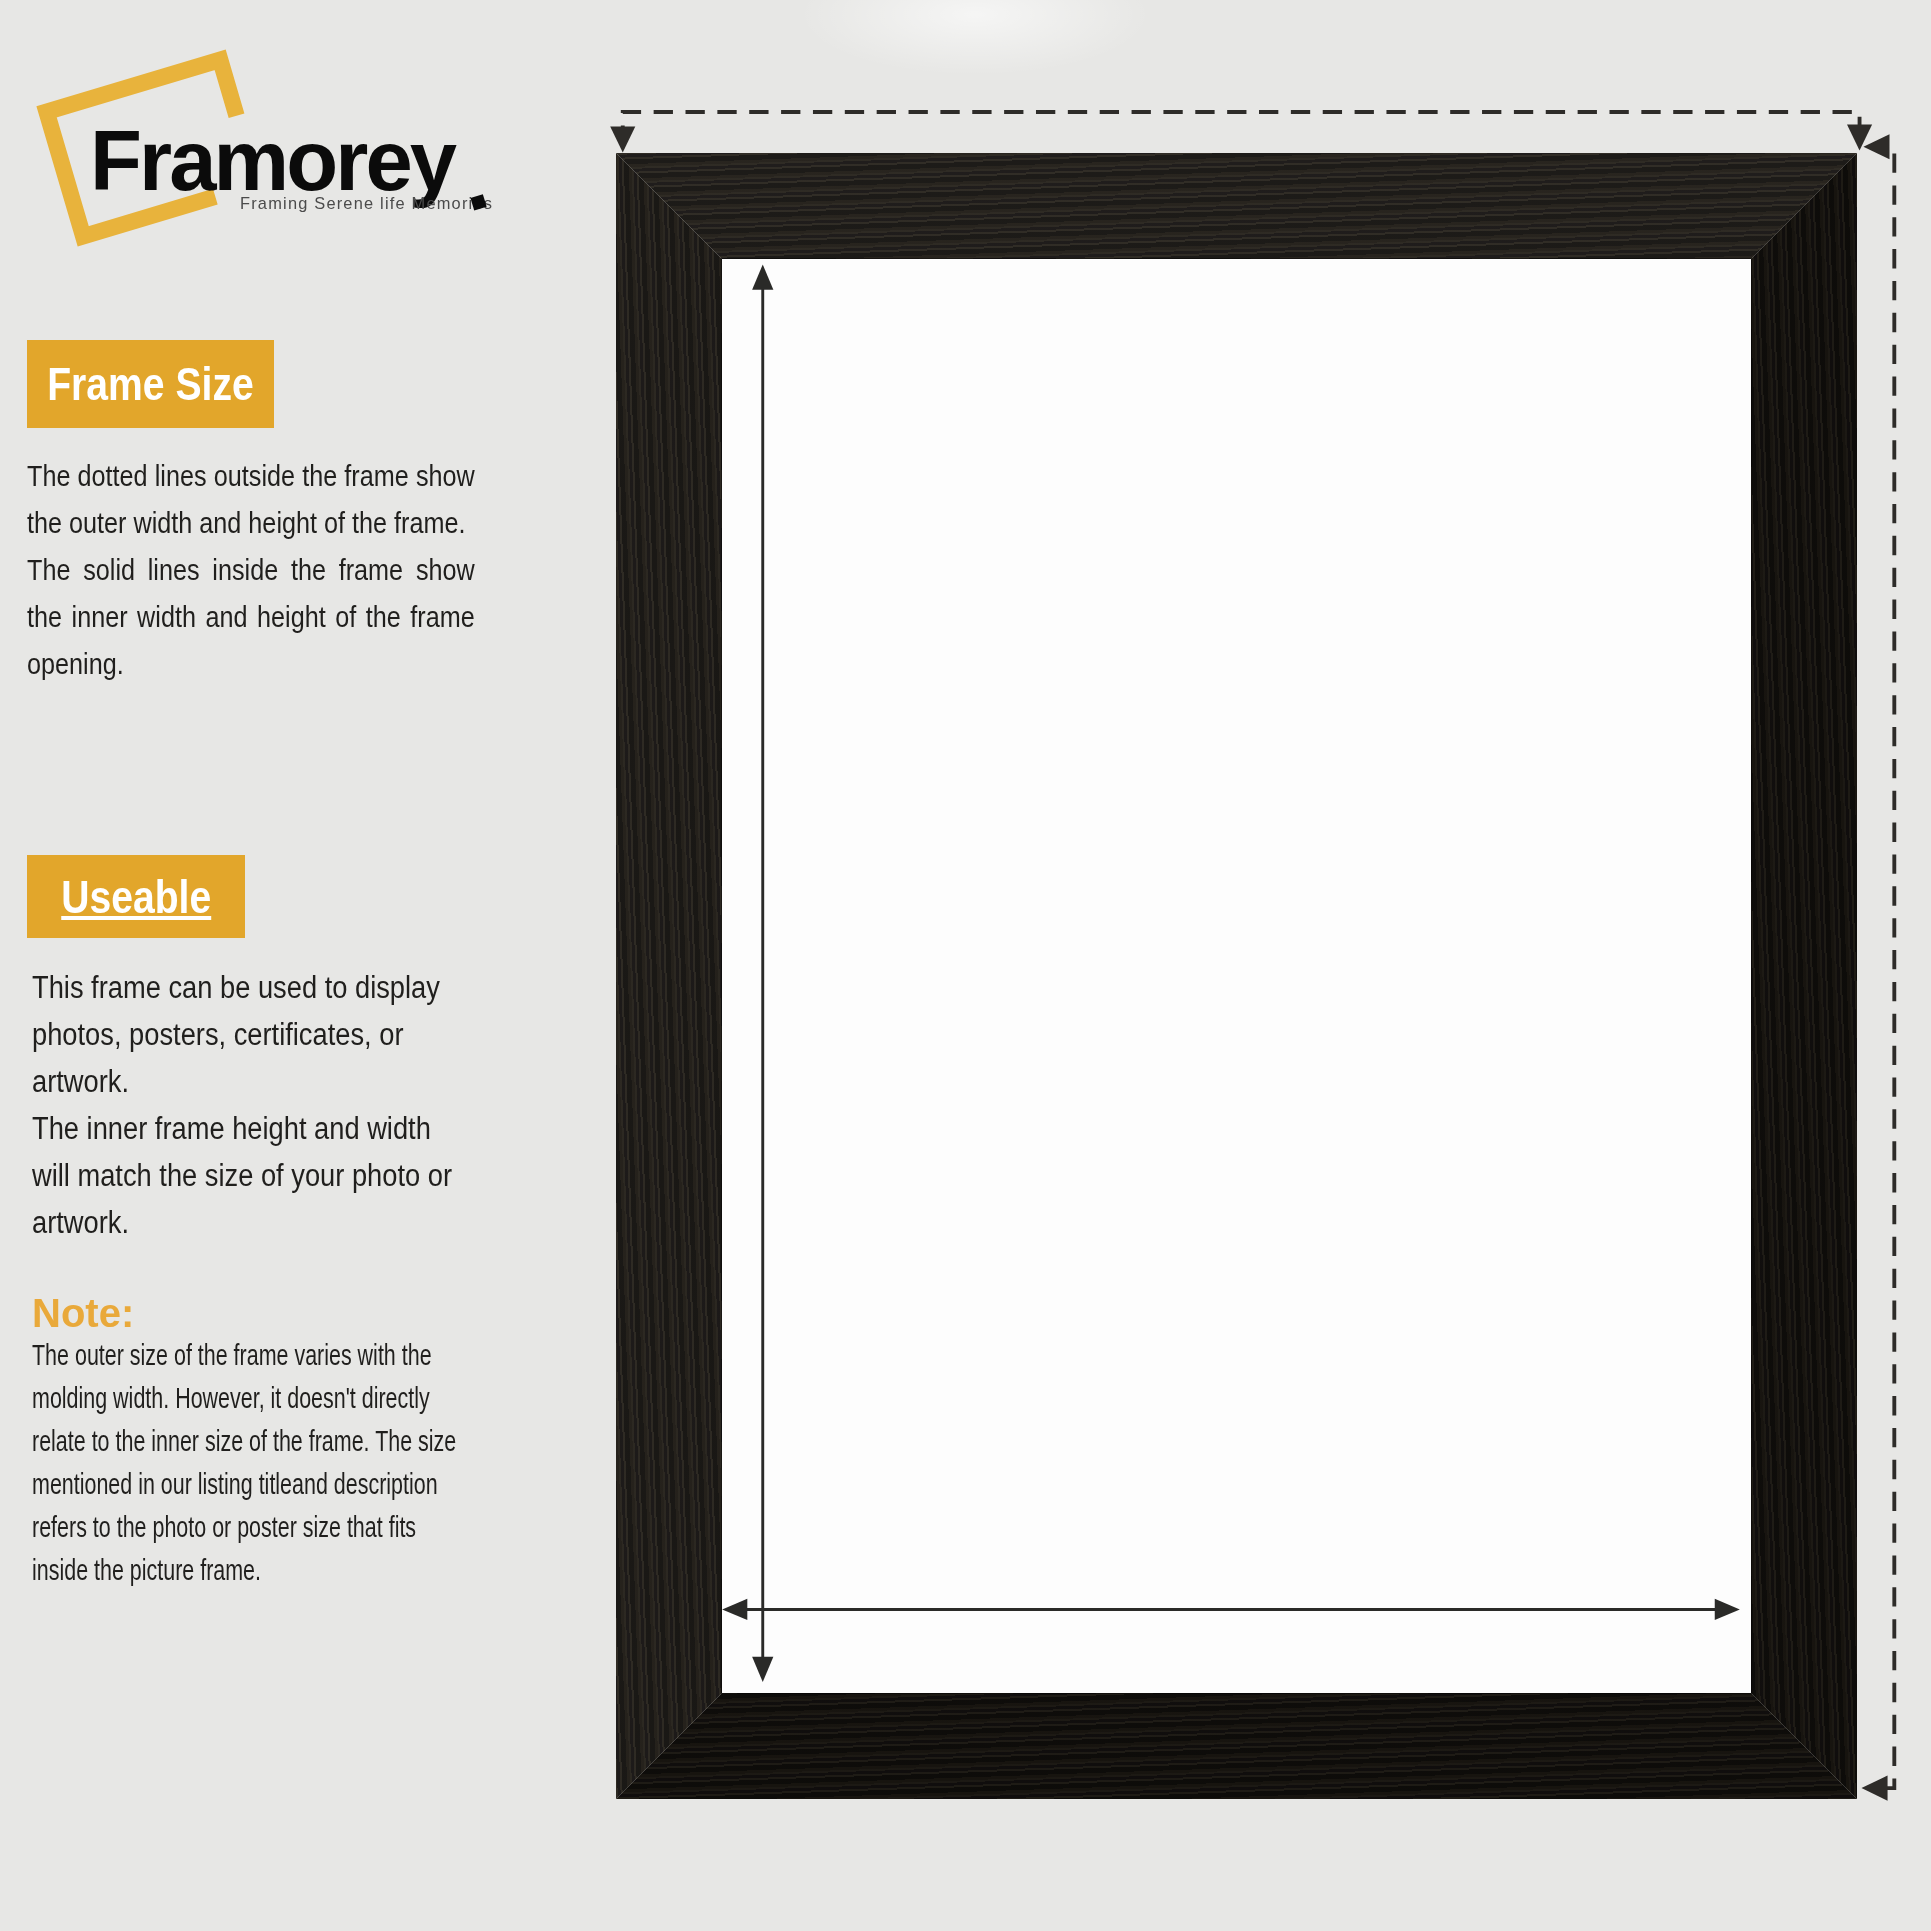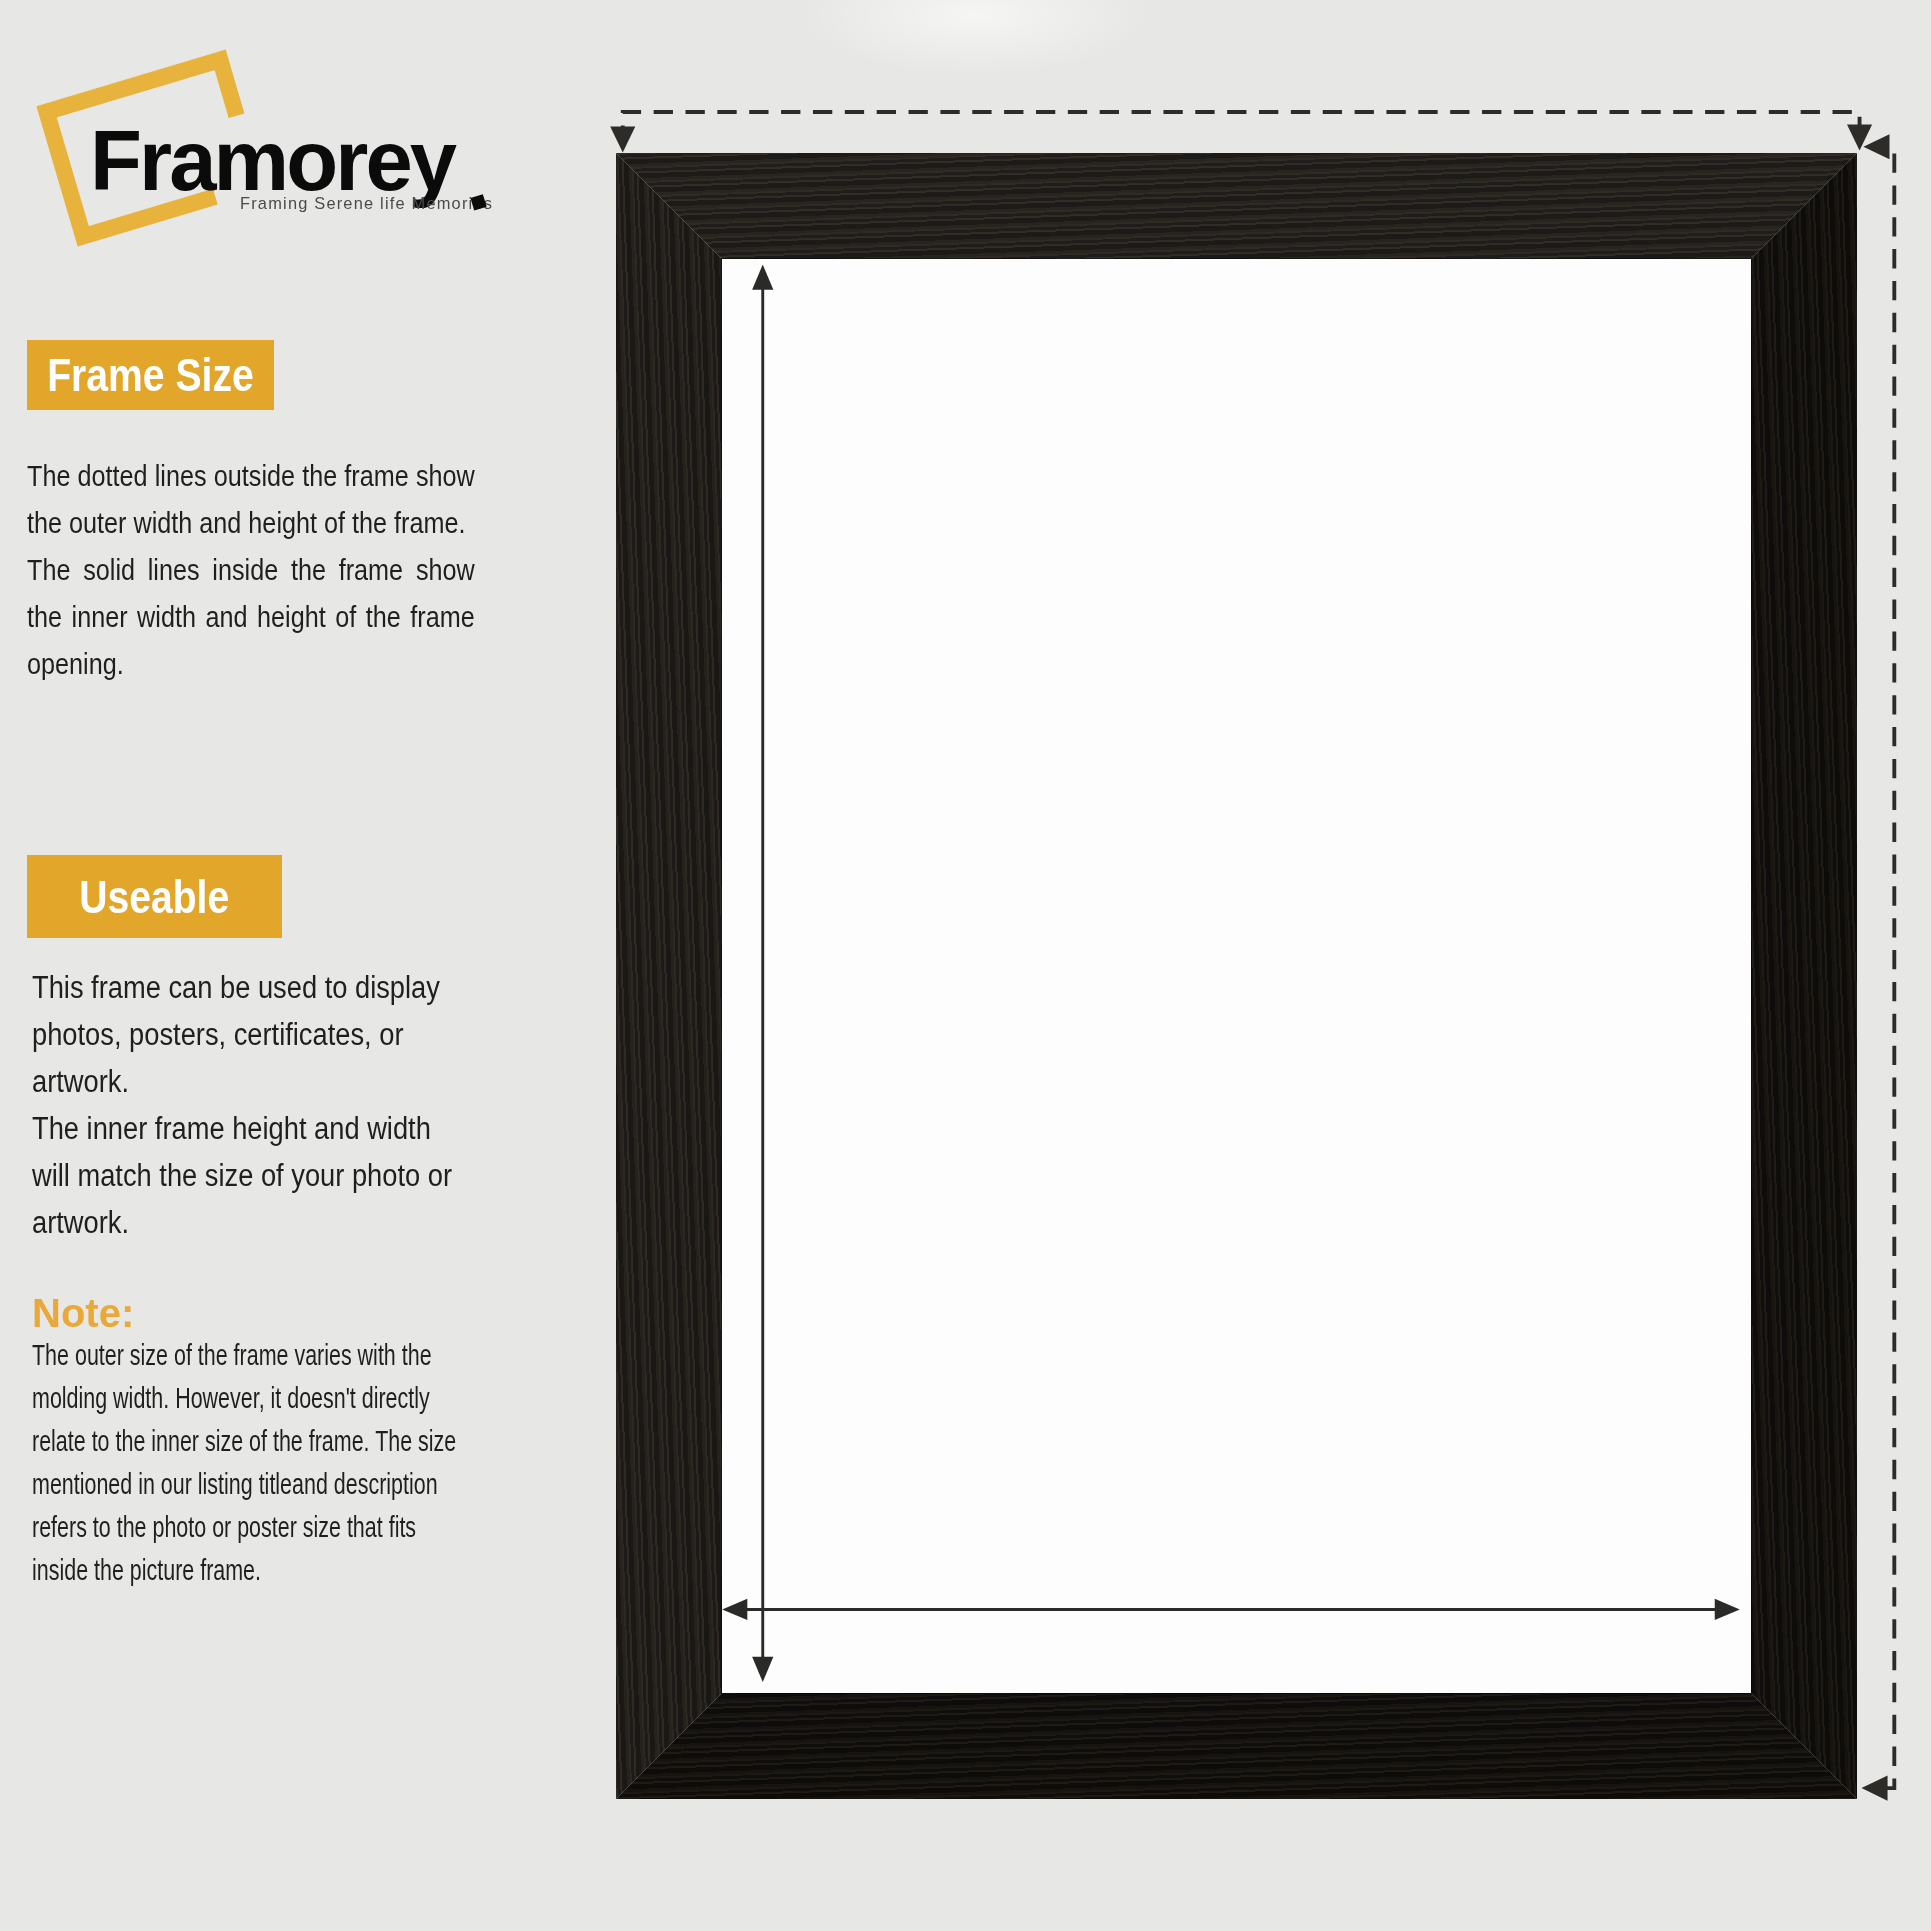--- a/index.html
+++ b/index.html
@@ -20,22 +20,22 @@
   }
   .logo-dot{
     position:absolute;left:472px;top:196px;width:12.6px;height:12.6px;
     background:#0b0b0b;transform:rotate(-17deg);
   }
   
   .badge{
     position:absolute;display:flex;align-items:center;justify-content:center;
     background:#e2a62b;color:#ffffff;font-weight:bold;
   }
-  .badge-frame-size{left:27px;top:340px;width:247px;height:70px;}
-  .badge-useable{left:27px;top:855px;width:255px;height:83px;}
+  .badge-frame-size{left:27px;top:340px;width:247px;height:88px;}
+  .badge-useable{left:27px;top:855px;width:218px;height:83px;text-decoration:underline;}
   .badge span{font-size:46px;transform:scaleX(.85);white-space:nowrap;}
   .textblock{position:absolute;color:#201f1d;transform-origin:0 0;}
   .fs-para{left:27px;top:452px;width:533px;font-size:30px;line-height:47px;transform:scaleX(.84);}
   .fs-para div{text-align:justify;}
   .use-para{left:32px;top:964px;width:492px;font-size:31px;line-height:47px;transform:scaleX(.88);}
   .note-head{
     position:absolute;left:32px;top:1291px;
     font-size:40px;font-weight:bold;color:#e9a93a;
   }
   .note-para{left:32px;top:1334px;width:594px;font-size:29px;line-height:43px;transform:scaleX(.74);}

